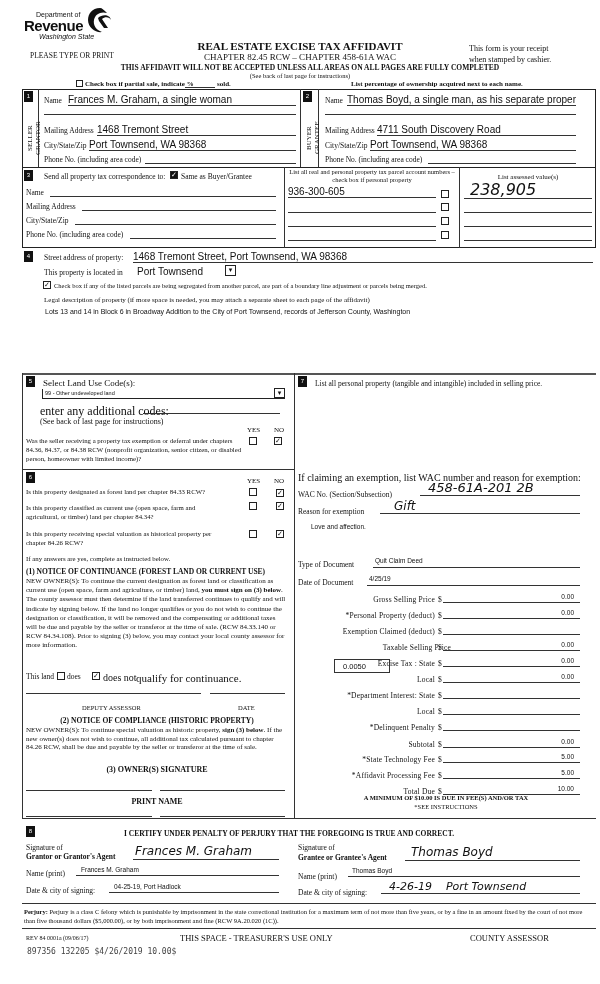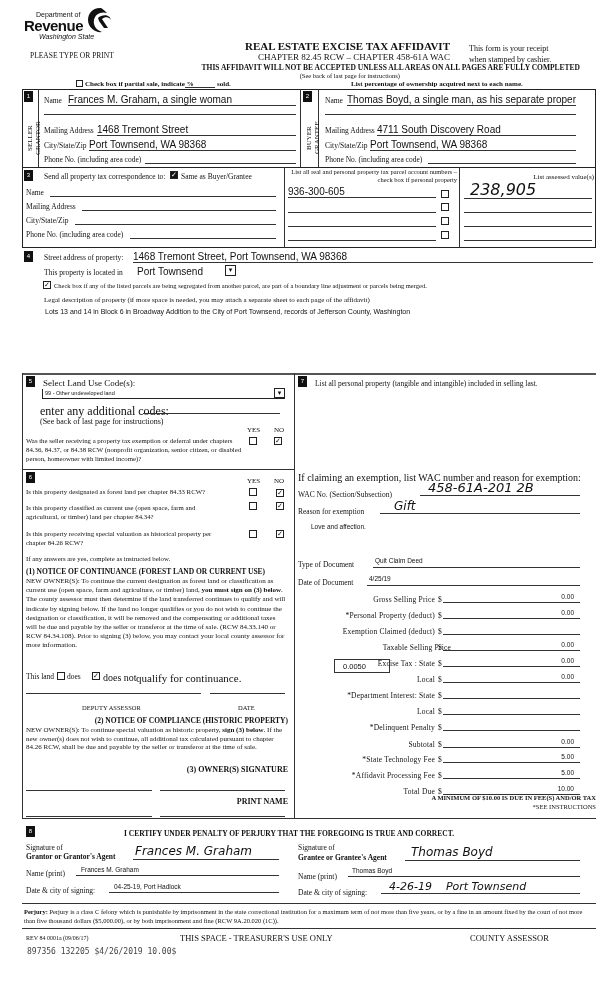--- a/index.html
+++ b/index.html
@@ -11,21 +11,21 @@
 .num{position:absolute;background:#111;color:#fff;font-size:6px;width:9px;height:11px;text-align:center;line-height:11px;font-family:"Liberation Sans",sans-serif}
 .line{position:absolute;border-bottom:1px solid #333}
 .cb{position:absolute;width:8px;height:8px;border:1px solid #222;background:#fff;font-size:7px;line-height:6px;text-align:center;font-family:"DejaVu Sans",sans-serif}
 .cb.sm{width:7px;height:7px;font-size:6px}
 .val{font-family:"Liberation Sans",sans-serif;font-size:10px}
 .lbl{font-size:7.5px}
 .box{position:absolute;border:1px solid #222}
 .vr{position:absolute;border-left:1px solid #333}
 .hr{position:absolute;border-top:1px solid #333}
 .right{text-align:right}
-.center{text-align:right}
+.center{text-align:center}
 .b{font-weight:bold}
 .vert{position:absolute;writing-mode:vertical-rl;transform:rotate(180deg);font-size:7px;text-align:center;line-height:8px}
 </style>
 </head>
 <body>
 
 <div class="abs" style="left:24px;top:6px;width:100px;height:38px">
   <div class="abs sans" style="left:12px;top:5px;font-size:7px">Department of</div>
   <div class="abs sans b" style="left:0;top:11px;font-size:15px;letter-spacing:-0.5px">Revenue</div>
   <div class="abs sans" style="left:15px;top:27px;font-size:7px;font-style:italic">Washington State</div>
@@ -184,21 +184,21 @@
   <span class="b">sign (3) below</span><span>. If the new owner(s) does not wish to continue, all additional tax calculated pursuant to chapter 84.26 RCW, shall be due and payable by the seller or transferor at the time of sale.</span>
 </div>
 <div class="abs b center" style="left:26px;top:765px;width:262px;font-size:8px">(3) OWNER(S) SIGNATURE</div>
 <div class="line" style="left:26px;top:790px;width:126px"></div>
 <div class="line" style="left:160px;top:790px;width:125px"></div>
 <div class="abs b center" style="left:26px;top:797px;width:262px;font-size:8px">PRINT NAME</div>
 <div class="line" style="left:26px;top:816px;width:126px"></div>
 <div class="line" style="left:160px;top:816px;width:125px"></div>
 
 <div class="num" style="left:298px;top:376px">7</div>
-<div class="abs" style="left:310px;top:378px;width:262px;font-size:7.5px;line-height:12px;text-indent:5px">List all personal property (tangible and intangible) included in selling last.</div>
+<div class="abs" style="left:310px;top:378px;width:262px;font-size:7.5px;line-height:12px;text-indent:5px">List all personal property (tangible and intangible) included in selling price.</div>
 <div class="abs" style="left:298px;top:472px;font-size:10px">If claiming an exemption, list WAC number and reason for exemption:</div>
 <div class="abs" style="left:298px;top:490px;font-size:7.5px">WAC No. (Section/Subsection)</div>
 <div class="line hw" style="left:420px;top:480px;width:160px;height:16px;font-size:13px;padding-left:8px;line-height:16px">458-61A-201 2B</div>
 <div class="abs" style="left:298px;top:507px;font-size:7.5px">Reason for exemption</div>
 <div class="line hw" style="left:380px;top:500px;width:200px;height:14px;font-size:12px;padding-left:14px;line-height:12px">Gift</div>
 <div class="abs sans" style="left:311px;top:523px;font-size:6.5px">Love and affection.</div>
 
 <div class="abs" style="left:298px;top:560px;font-size:7.5px">Type of Document</div>
 <div class="line sans" style="left:373px;top:557px;width:207px;height:11px;font-size:6.5px;padding-left:2px">Quit Claim Deed</div>
 <div class="abs" style="left:298px;top:578px;font-size:7.5px">Date of Document</div>

